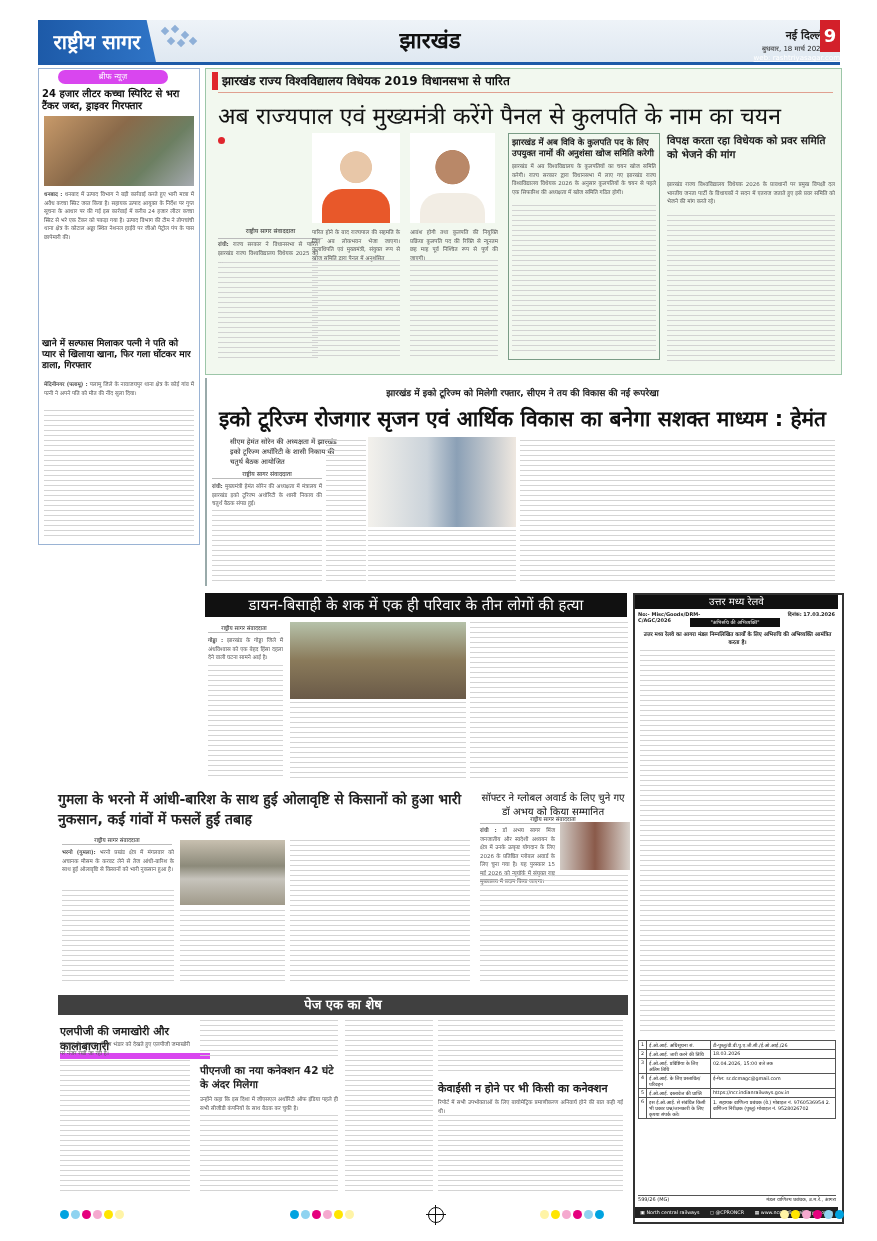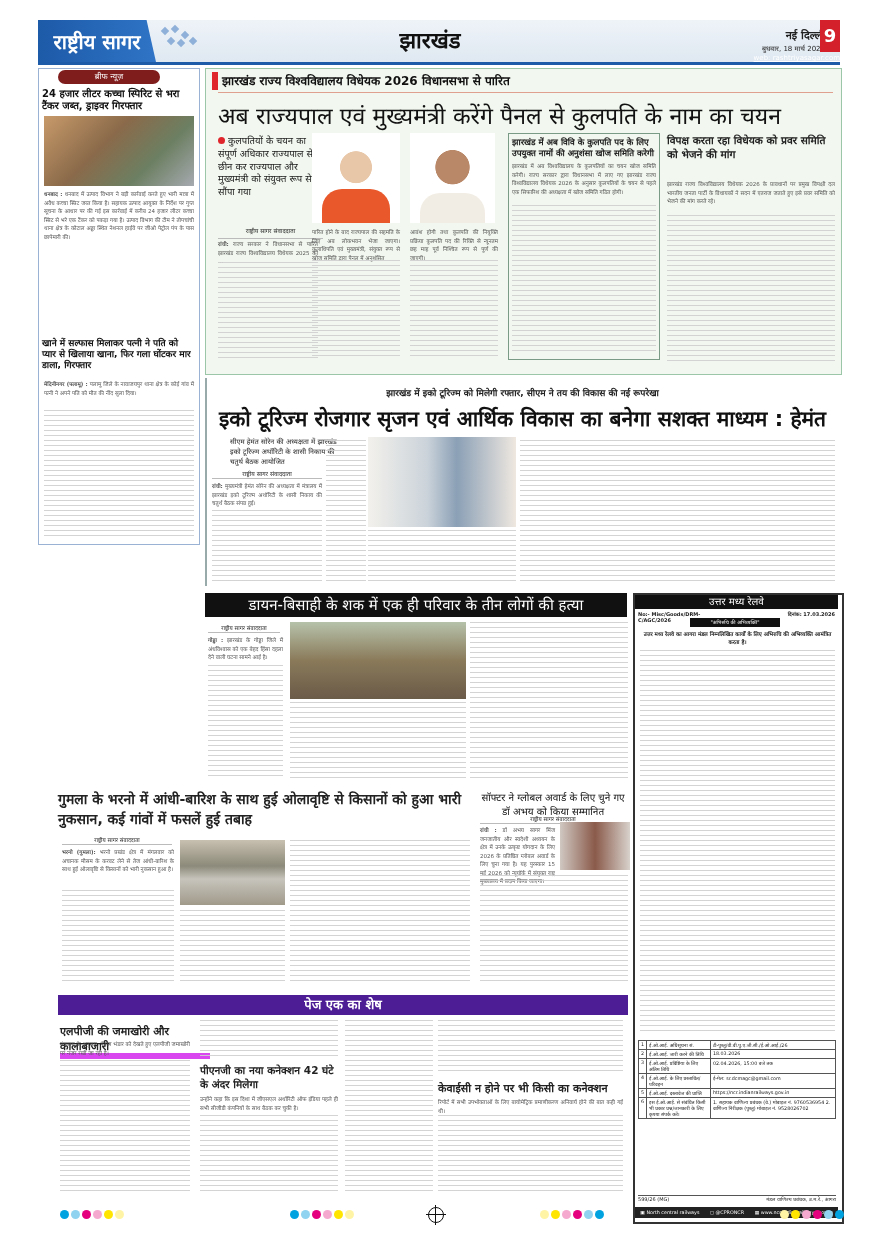--- a/index.html
+++ b/index.html
@@ -10,21 +10,21 @@
   #brand{left:38px;top:20px;width:118px;height:42px;background:linear-gradient(90deg,#1d5aa8,#2f74c6);color:#fff;font-size:20px;font-weight:bold;display:flex;align-items:center;justify-content:center;clip-path:polygon(0 0,92% 0,100% 100%,0 100%);}
   #dots{left:160px;top:26px;width:40px;height:26px;}
   #dots span{position:absolute;width:6px;height:6px;background:#8fb0d8;transform:rotate(45deg);}
   #section{left:360px;top:24px;width:140px;height:32px;font-size:22px;font-weight:bold;color:#111;text-align:center;}
   #city{left:705px;top:27px;width:120px;text-align:right;font-size:11px;font-weight:bold;}
   #date{left:705px;top:44px;width:120px;text-align:right;font-size:7px;}
   #pageno{left:820px;top:20px;width:20px;height:32px;background:#d3202a;color:#fff;font-size:18px;font-weight:bold;text-align:center;line-height:32px;}
   #web{left:620px;top:54px;width:220px;height:10px;text-align:right;font-size:7px;color:#fff;text-decoration:underline;}
   
   #brief{left:38px;top:68px;width:160px;height:475px;border:1px solid #9ab3d4;background:#fff;}
-  #brief-tag{left:58px;top:70px;width:102px;height:14px;background:#7f1d1d;color:#fff;font-size:8px;text-align:center;border-radius:8px;line-height:14px;}
+  #brief-tag{left:58px;top:70px;width:110px;height:14px;background:#d946ef;color:#fff;font-size:8px;text-align:center;border-radius:8px;line-height:14px;}
   .hd{font-weight:bold;color:#111;line-height:1.2;}
   .body{font-size:5.5px;color:#555;line-height:1.55;text-align:justify;}
   .photo{background:linear-gradient(135deg,#c89a6a,#8a6a4a 40%,#6c7f62 70%,#a6aab0);}
   
   #top-box{left:205px;top:68px;width:635px;height:305px;border:1px solid #9cc6a8;background:#f2f8ef;}
   #kicker-bar{left:212px;top:72px;width:6px;height:18px;background:#e0262d;}
   #kicker{left:222px;top:72px;width:600px;font-size:12px;font-weight:bold;color:#111;}
   #headline{left:218px;top:92px;width:615px;font-size:23px;color:#111;font-weight:normal;border-top:1px solid #e0a090;padding-top:6px;}
   #bullet{left:218px;top:135px;width:105px;font-size:9.5px;line-height:1.35;color:#222;}
   #bullet .dot{display:inline-block;width:7px;height:7px;background:#e0262d;border-radius:50%;margin-right:3px;}
@@ -59,21 +59,21 @@
   #ad-foot2{left:635px;top:1207px;width:203px;height:11px;background:#222;color:#fff;font-size:4.8px;display:flex;justify-content:space-around;align-items:center;}
   
   #gumla-head{left:58px;top:790px;width:410px;font-size:14px;font-weight:bold;line-height:1.4;}
   #gumla-byline{left:62px;top:836px;width:110px;font-size:5.5px;text-align:center;border-bottom:1px solid #bbb;}
   #gumla-photo{left:180px;top:840px;width:105px;height:65px;background:linear-gradient(180deg,#c8c0b0,#8c8a7a 40%,#c7c4bc 60%,#a09a8a);}
   
   #award-head{left:478px;top:790px;width:150px;font-size:10px;text-align:center;color:#111;}
   #award-byline{left:480px;top:815px;width:146px;font-size:5.5px;text-align:center;border-bottom:1px solid #bbb;}
   #award-photo{left:560px;top:822px;width:70px;height:48px;background:linear-gradient(90deg,#d0c8c2,#8a5a4a 50%,#d8d2cc);}
   
-  #cont-bar{left:58px;top:995px;width:570px;height:20px;background:#4c1d95;color:#fff;font-size:13px;font-weight:bold;text-align:center;line-height:20px;}
+  #cont-bar{left:58px;top:995px;width:570px;height:20px;background:#404040;color:#fff;font-size:13px;font-weight:bold;text-align:center;line-height:20px;}
   #lpg-head{left:60px;top:1023px;width:150px;font-size:11px;font-weight:bold;border-bottom:6px solid #d946ef;}
   #png-head{left:200px;top:1063px;width:138px;font-size:10.5px;font-weight:bold;}
   #kyc-head{left:438px;top:1080px;width:180px;font-size:11px;font-weight:bold;}
   
   .swatch{position:absolute;top:1210px;width:9px;height:9px;border-radius:50%;}
   #reg{left:428px;top:1207px;width:14px;height:14px;border:1px solid #111;border-radius:50%;}
   #reg::before{content:"";position:absolute;left:6px;top:-3px;width:1px;height:20px;background:#111;}
   #reg::after{content:"";position:absolute;top:6px;left:-3px;height:1px;width:20px;background:#111;}
   .fillcol{position:absolute;background:repeating-linear-gradient(180deg,#cfcfcf 0 1px,transparent 1px 5px);opacity:.9;}
 </style>
@@ -100,23 +100,23 @@
 <div id="brief-tag" class="abs">ब्रीफ न्यूज़</div>
 <div class="abs hd" style="left:42px;top:88px;width:152px;font-size:10px;">24 हजार लीटर कच्चा स्पिरिट से भरा टैंकर जब्त, ड्राइवर गिरफ्तार</div>
 <div class="abs photo" style="left:44px;top:116px;width:150px;height:70px;"></div>
 <div class="abs body" style="left:44px;top:190px;width:150px;"><b>धनबाद :</b> <span>धनबाद में उत्पाद विभाग ने बड़ी कार्रवाई करते हुए भारी मात्रा में अवैध कच्चा स्प्रिट जब्त किया है। सहायक उत्पाद आयुक्त के निर्देश पर गुप्त सूचना के आधार पर की गई इस कार्रवाई में करीब 24 हजार लीटर कच्चा स्प्रिट से भरे एक टैंकर को पकड़ा गया है। उत्पाद विभाग की टीम ने तोपचांची थाना क्षेत्र के कोटाल अड्डा स्थित नेशनल हाईवे पर जीओ पेट्रोल पंप के पास छापेमारी की।</span></div>
 <div class="abs hd" style="left:42px;top:338px;width:152px;font-size:9px;">खाने में सल्फास मिलाकर पत्नी ने पति को प्यार से खिलाया खाना, फिर गला घोंटकर मार डाला, गिरफ्तार</div>
 <div class="abs body" style="left:44px;top:380px;width:150px;"><b>मेदिनीनगर (पलामू) :</b> <span>पलामू जिले के नावाजयपुर थाना क्षेत्र के कोई गांव में पत्नी ने अपने पति को मौत की नींद सुला दिया।</span></div>
 <div class="fillcol" style="left:44px;top:410px;width:150px;height:128px;"></div>
 
 <div id="top-box" class="abs"></div>
 <div id="kicker-bar" class="abs"></div>
-<div id="kicker" class="abs">झारखंड राज्य विश्वविद्यालय विधेयक 2026 विधानसभा से पारित</div>
+<div id="kicker" class="abs">झारखंड राज्य विश्वविद्यालय विधेयक 2019 विधानसभा से पारित</div>
 <div id="headline" class="abs">अब राज्यपाल एवं मुख्यमंत्री करेंगे पैनल से कुलपति के नाम का चयन</div>
-<div id="bullet" class="abs"><span class="dot"></span><span>कुलपतियों के चयन का संपूर्ण अधिकार राज्यपाल से छीन कर राज्यपाल और मुख्यमंत्री को संयुक्त रूप से सौंपा गया</span></div>
+<div id="bullet" class="abs"><span class="dot"></span></div>
 <div id="byline1" class="abs">राष्ट्रीय सागर संवाददाता</div>
 <div class="abs body" style="left:218px;top:240px;width:100px;"><b>रांची:</b> <span>राज्य सरकार ने विधानसभा से पारित झारखंड राज्य विश्वविद्यालय विधेयक 2025 को ...</span></div>
 <div class="fillcol" style="left:218px;top:262px;width:100px;height:100px;"></div>
 <div id="photo1" class="abs">
     <div class="vest"></div>
   </div>
 <div id="photo2" class="abs">
     <div class="shirt"></div>
   </div>
 <div class="abs body" style="left:312px;top:228px;width:88px;">पारित होने के बाद राज्यपाल की सहमति के लिए अब लोकभवन भेजा जाएगा। कुलाधिपति एवं मुख्यमंत्री, संयुक्त रूप से खोज समिति द्वारा पैनल में अनुशंसित</div>

